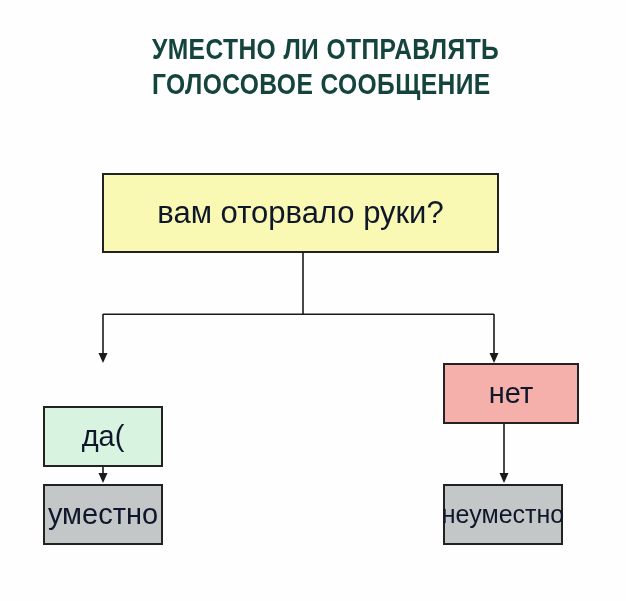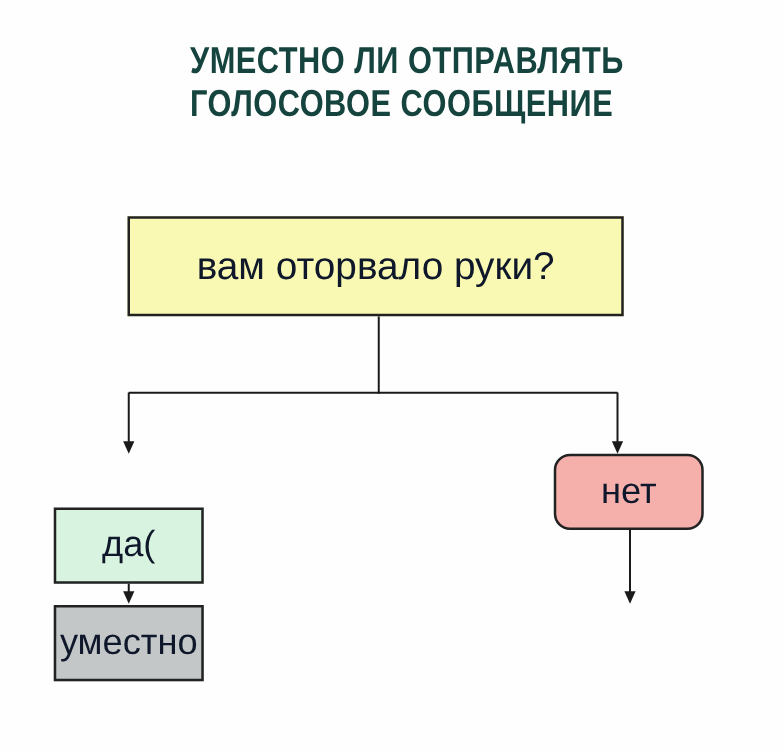--- a/index.html
+++ b/index.html
@@ -42,24 +42,23 @@
   }
   .node-yes {
     left: 43px; top: 363px;
     width: 120px; height: 61px;
     background: #d9f3e1;
     font-size: 29px;
     margin-top: 43px;
   }
   .node-no {
     left: 443px; top: 363px;
-    width: 120px; height: 61px;
+    width: 136px; height: 61px;
     background: #f5b0ac;
     font-size: 29px;
-    border-radius: 13px;
   }
   .node-outcome-left {
     left: 43px; top: 484px;
     width: 120px; height: 61px;
     background: #c3c7c8;
     font-size: 29px;
   }
   .node-outcome-right {
     left: 443px; top: 484px;
     width: 120px; height: 61px;
@@ -117,14 +116,17 @@
   </div>
 
   <div class="node node-no">
     <span>нет</span>
   </div>
 
   <div class="node node-outcome-left">
     <span>уместно</span>
   </div>
 
+  <div class="node node-outcome-right">
+    <span>неуместно</span>
+  </div>
 
 </div>
 
 </body></html>

